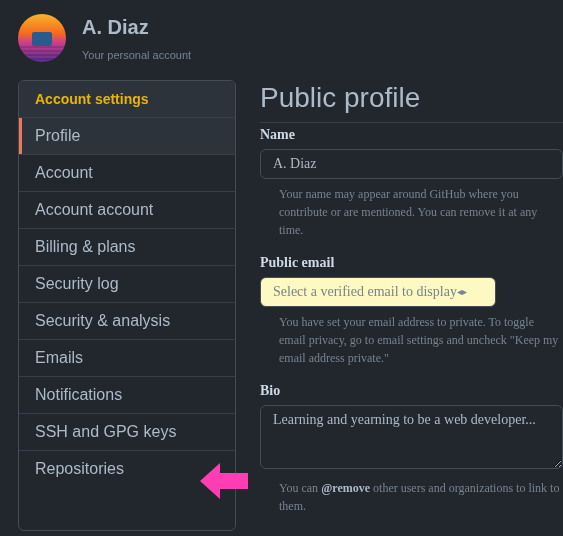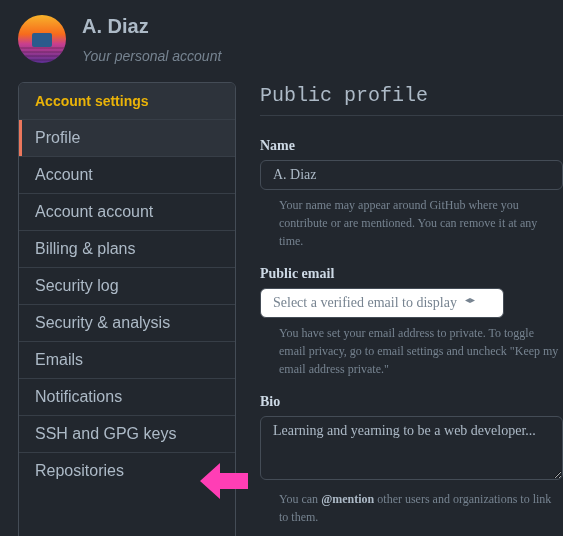--- a/index.html
+++ b/index.html
@@ -41,24 +41,23 @@
     left: 0; right: 0; bottom: 0; height: 16px;
     background: repeating-linear-gradient(180deg, rgba(0,0,0,0.15) 0 2px, transparent 2px 4px);
   }
   .header-text h1 {
     font-size: 20px;
     font-weight: 600;
     color: #adbac7;
     line-height: 1.2;
   }
   .header-text .sub {
-    font-size: 14px;
+    font-size: 11px;
     color: #768390;
     margin-top: 10px;
-    font-style: italic;
   }
   .layout {
     display: flex;
     gap: 24px;
     padding: 0 0 0 18px;
   }
   .sidebar {
     width: 218px;
     flex-shrink: 0;
     border: 1px solid #444c56;
@@ -92,56 +91,54 @@
     left: 0; top: 0; bottom: 0;
     width: 3px;
     background: #ec775c;
   }
   .main {
     flex: 1;
     min-width: 0;
     padding-top: 2px;
   }
   .page-title {
-    font-size: 20px;
+    font-size: 28px;
     font-weight: 400;
     color: #adbac7;
     padding-bottom: 8px;
     border-bottom: 1px solid #373e47;
-    margin-bottom: 22px;
-    font-family: Liberation Mono, monospace;
+    margin-bottom: 4px;
   }
   .form-group { margin-bottom: 16px; font-family: Liberation Serif, serif; }
   .form-label {
     display: block;
     font-weight: 600;
     color: #cdd9e5;
     font-size: 14px;
     margin-bottom: 6px;
   }
   .text-input, .select, .textarea {
     width: 100%;
     background: #22272e;
     border: 1px solid #444c56;
     border-radius: 6px;
     color: #adbac7;
     font-size: 14px;
     padding: 6px 12px;
     font-family: inherit;
   }
   .select {
-    background: #ffffff;
+    background: #fef9c3;
     border: 1px solid #444c56;
     color: #768390;
     padding: 6px 28px 6px 12px;
     width: auto;
     position: relative;
     display: inline-flex;
-    align-items: flex-start;
-    gap: 8px;
+    align-items: center;
   }
   .select-caret {
     font-size: 10px;
     line-height: 1;
     color: #768390;
   }
   .textarea {
     min-height: 64px;
     resize: vertical;
   }
@@ -203,21 +200,21 @@
         <span>Select a verified email to display</span>
         <span class="select-caret">◂▸</span>
       </div>
       <p class="help">You have set your email address to private. To toggle email privacy, go to email settings and uncheck "Keep my email address private."</p>
     </div>
 
     <div class="form-group">
       <label class="form-label">Bio</label>
       <textarea class="textarea" style="">Learning and yearning to be a web developer...</textarea>
       <p class="help">
-        <span>You can </span><strong>@mention</strong><span> other users and organizations to link to them.</span>
+        <span>You can </span><strong>@remove</strong><span> other users and organizations to link to them.</span>
       </p>
     </div>
 
   </main>
 </div>
 
 <svg class="arrow" viewBox="0 0 48 36">
   <path d="M48 10 L48 26 L20 26 L20 36 L0 18 L20 0 L20 10 Z" fill="#ff3eb5"></path>
 </svg>
 

